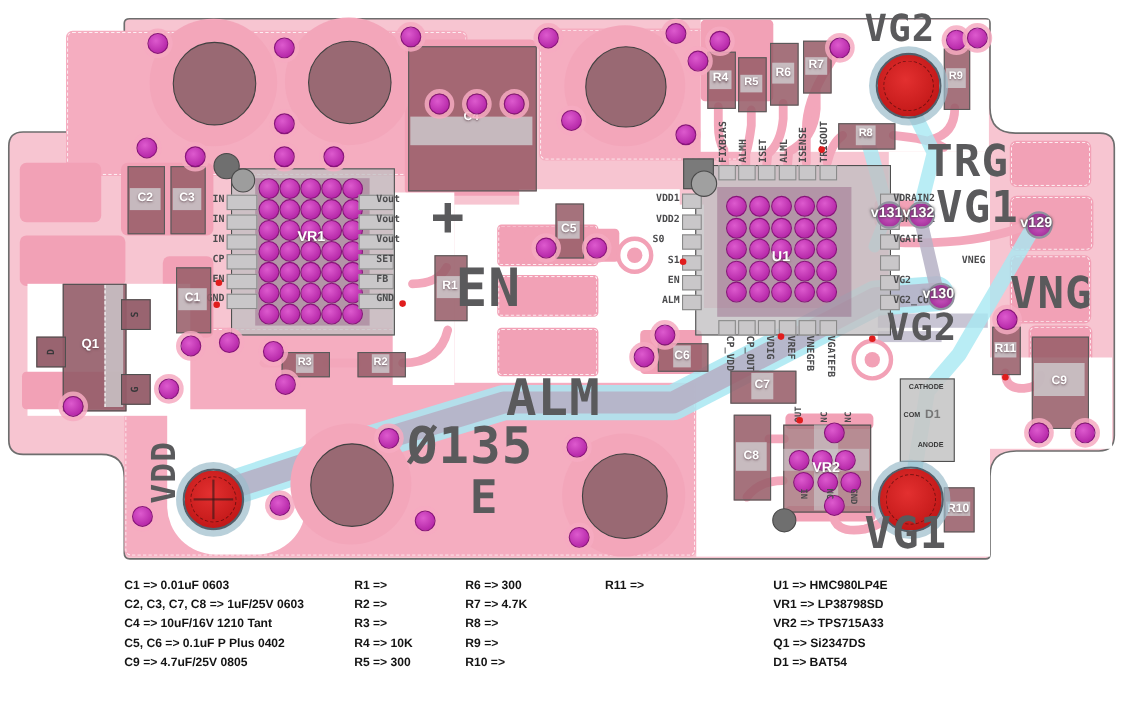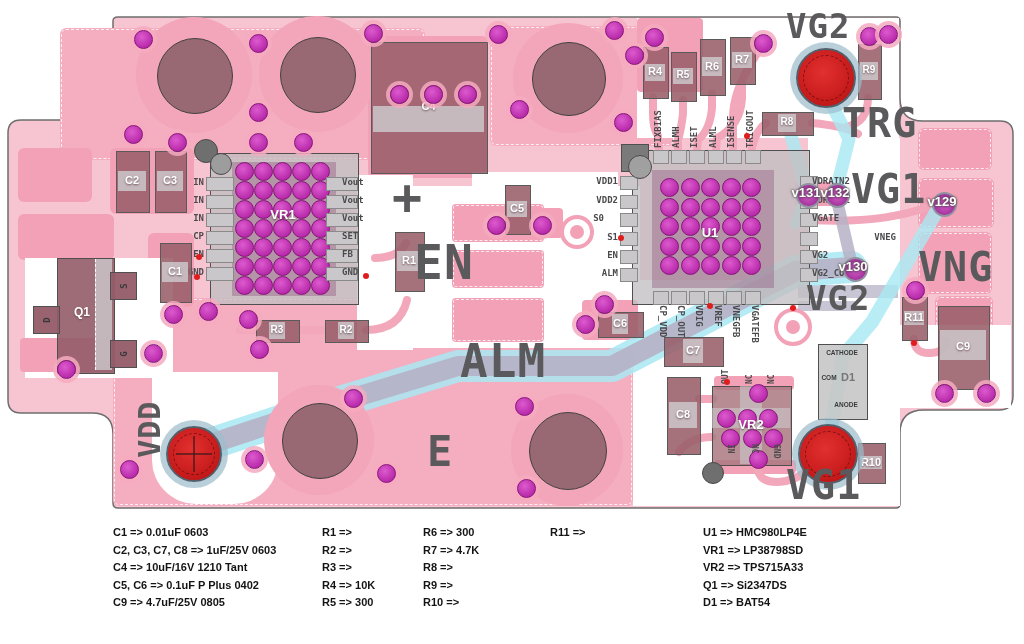--- a/index.html
+++ b/index.html
@@ -441,23 +441,24 @@
       <div class="netlbl" style="left: 813px; top: 185px; width: 44px; height: 14px; position: absolute;">v132</div>
       <div class="netvia" style="left: 932px; top: 192px; position: absolute;"></div>
       <div class="netlbl" style="left: 920px; top: 194px; width: 44px; height: 14px; position: absolute;">v129</div>
       <div class="netvia" style="left: 843px; top: 257px; position: absolute;"></div>
       <div class="netlbl" style="left: 831px; top: 259px; width: 44px; height: 14px; position: absolute;">v130</div>
     </div>
   <div class="layer" id="silk" style="z-index:4">
       <div class="silk" style="left: 414px; top: 240px; position: absolute; font-size: 48px;">EN</div>
       <div class="silk" style="left: 460px; top: 340px; position: absolute; font-size: 46px;">ALM</div>
       <div class="silk" style="left: 105px; top: 415px; width: 90px; position: absolute; font-size: 30px; text-align: center; transform: rotate(-90deg);">VDD</div>
+      <div class="silk" style="left: 370px; top: 384px; position: absolute; font-size: 46px;">Ø135</div>
       <div class="silk" style="left: 427px; top: 432px; position: absolute; font-size: 42px;">E</div>
       <div class="silk" style="left: 786px; top: 10px; position: absolute; font-size: 34px;">VG2</div>
-      <div class="silk" style="left: 842px; top: 104px; position: absolute; font-size: 40px;">TRG</div>
+      <div class="silk" style="left: 842px; top: 128px; position: absolute; font-size: 40px;">TRG</div>
       <div class="silk" style="left: 851px; top: 170px; position: absolute; font-size: 40px;">VG1</div>
       <div class="silk" style="left: 918px; top: 248px; position: absolute; font-size: 40px;">VNG</div>
       <div class="silk" style="left: 806px; top: 282px; position: absolute; font-size: 34px;">VG2</div>
       <div class="silk" style="left: 786px; top: 466px; position: absolute; font-size: 40px;">VG1</div>
       <div class="silk" style="left: 392px; top: 174px; position: absolute; font-size: 50px;">+</div>
     </div>
   <div class="layer" id="bom" style="z-index:5">
       <div class="bomline" style="left: 113px; top: 526px; position: absolute;">C1 =&gt; 0.01uF 0603</div>
       <div class="bomline" style="left: 113px; top: 543.5px; position: absolute;">C2, C3, C7, C8 =&gt; 1uF/25V 0603</div>
       <div class="bomline" style="left: 113px; top: 561px; position: absolute;">C4 =&gt; 10uF/16V 1210 Tant</div>

